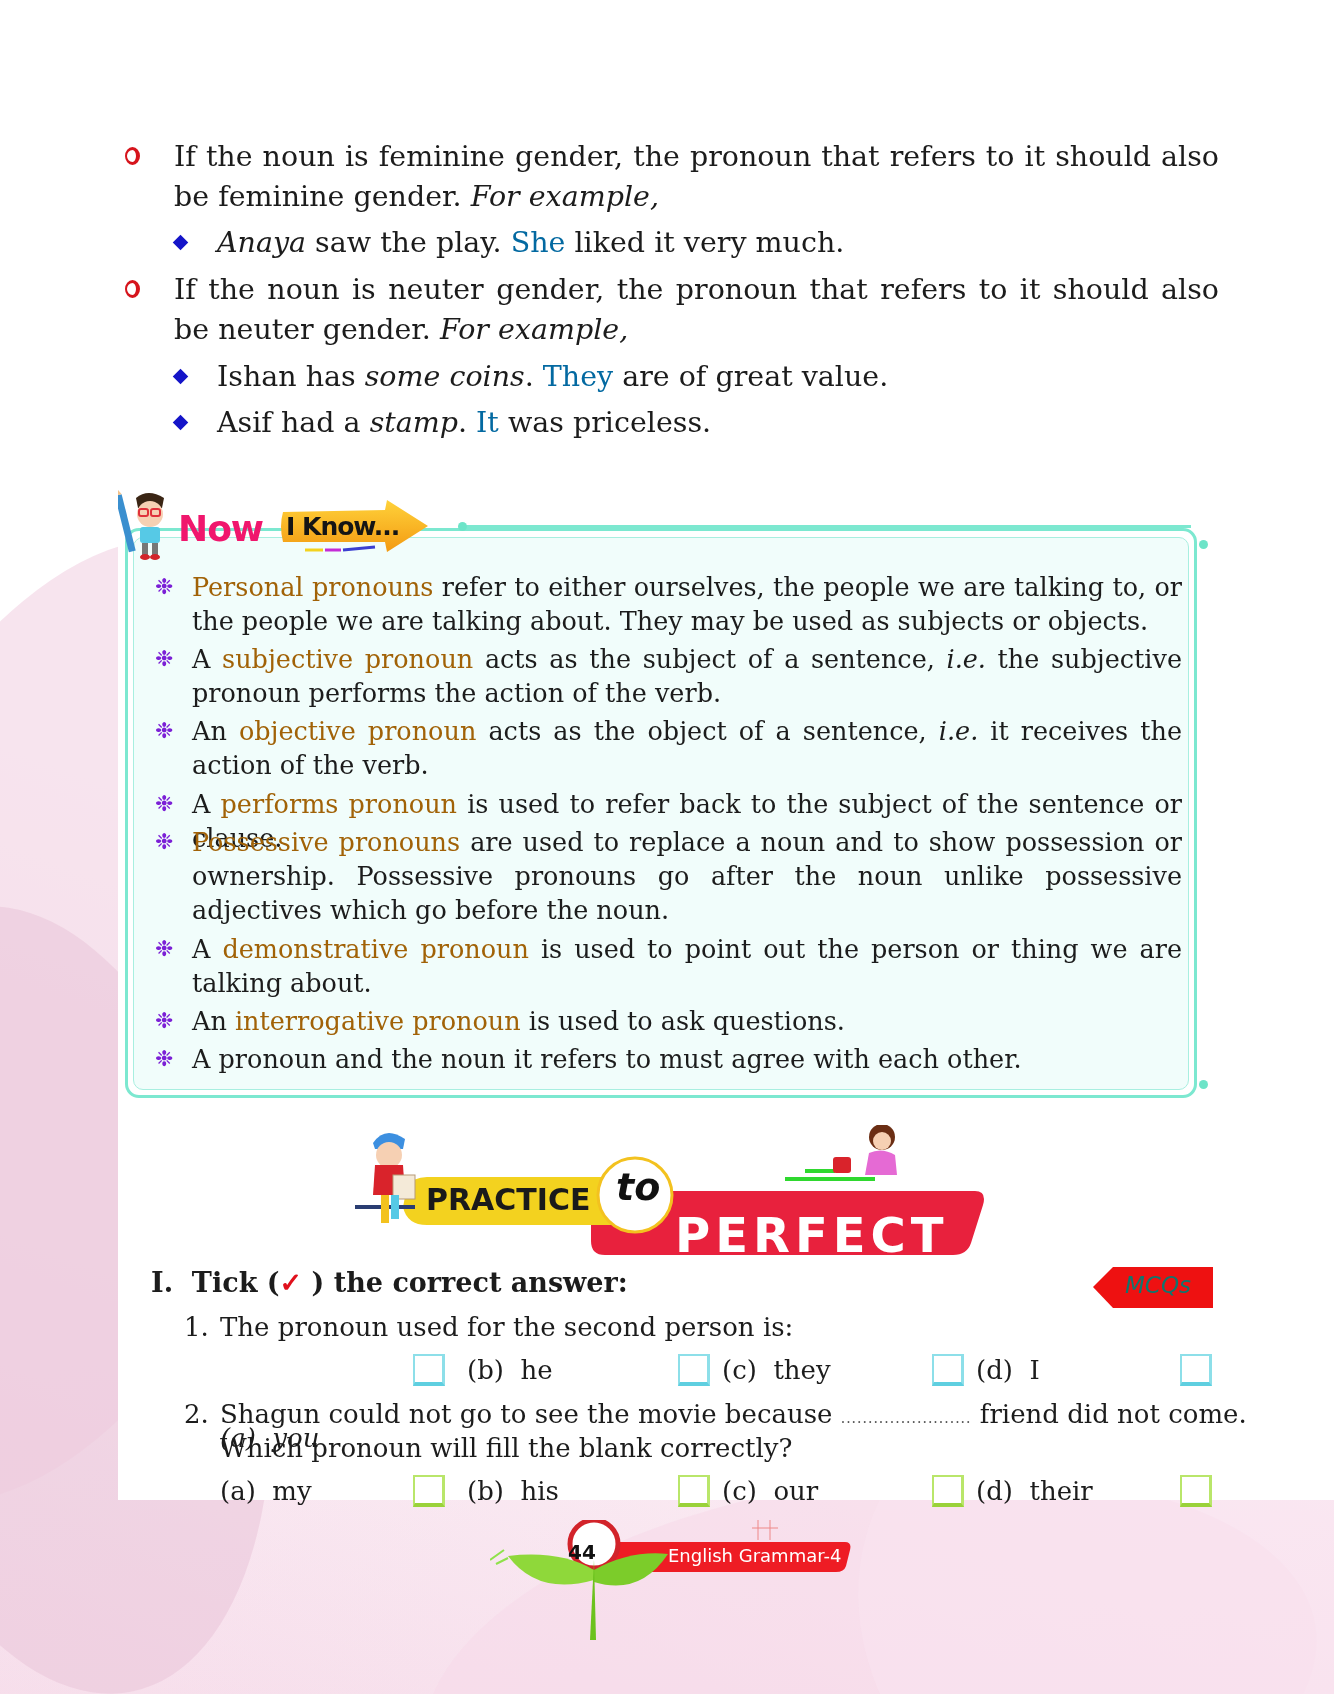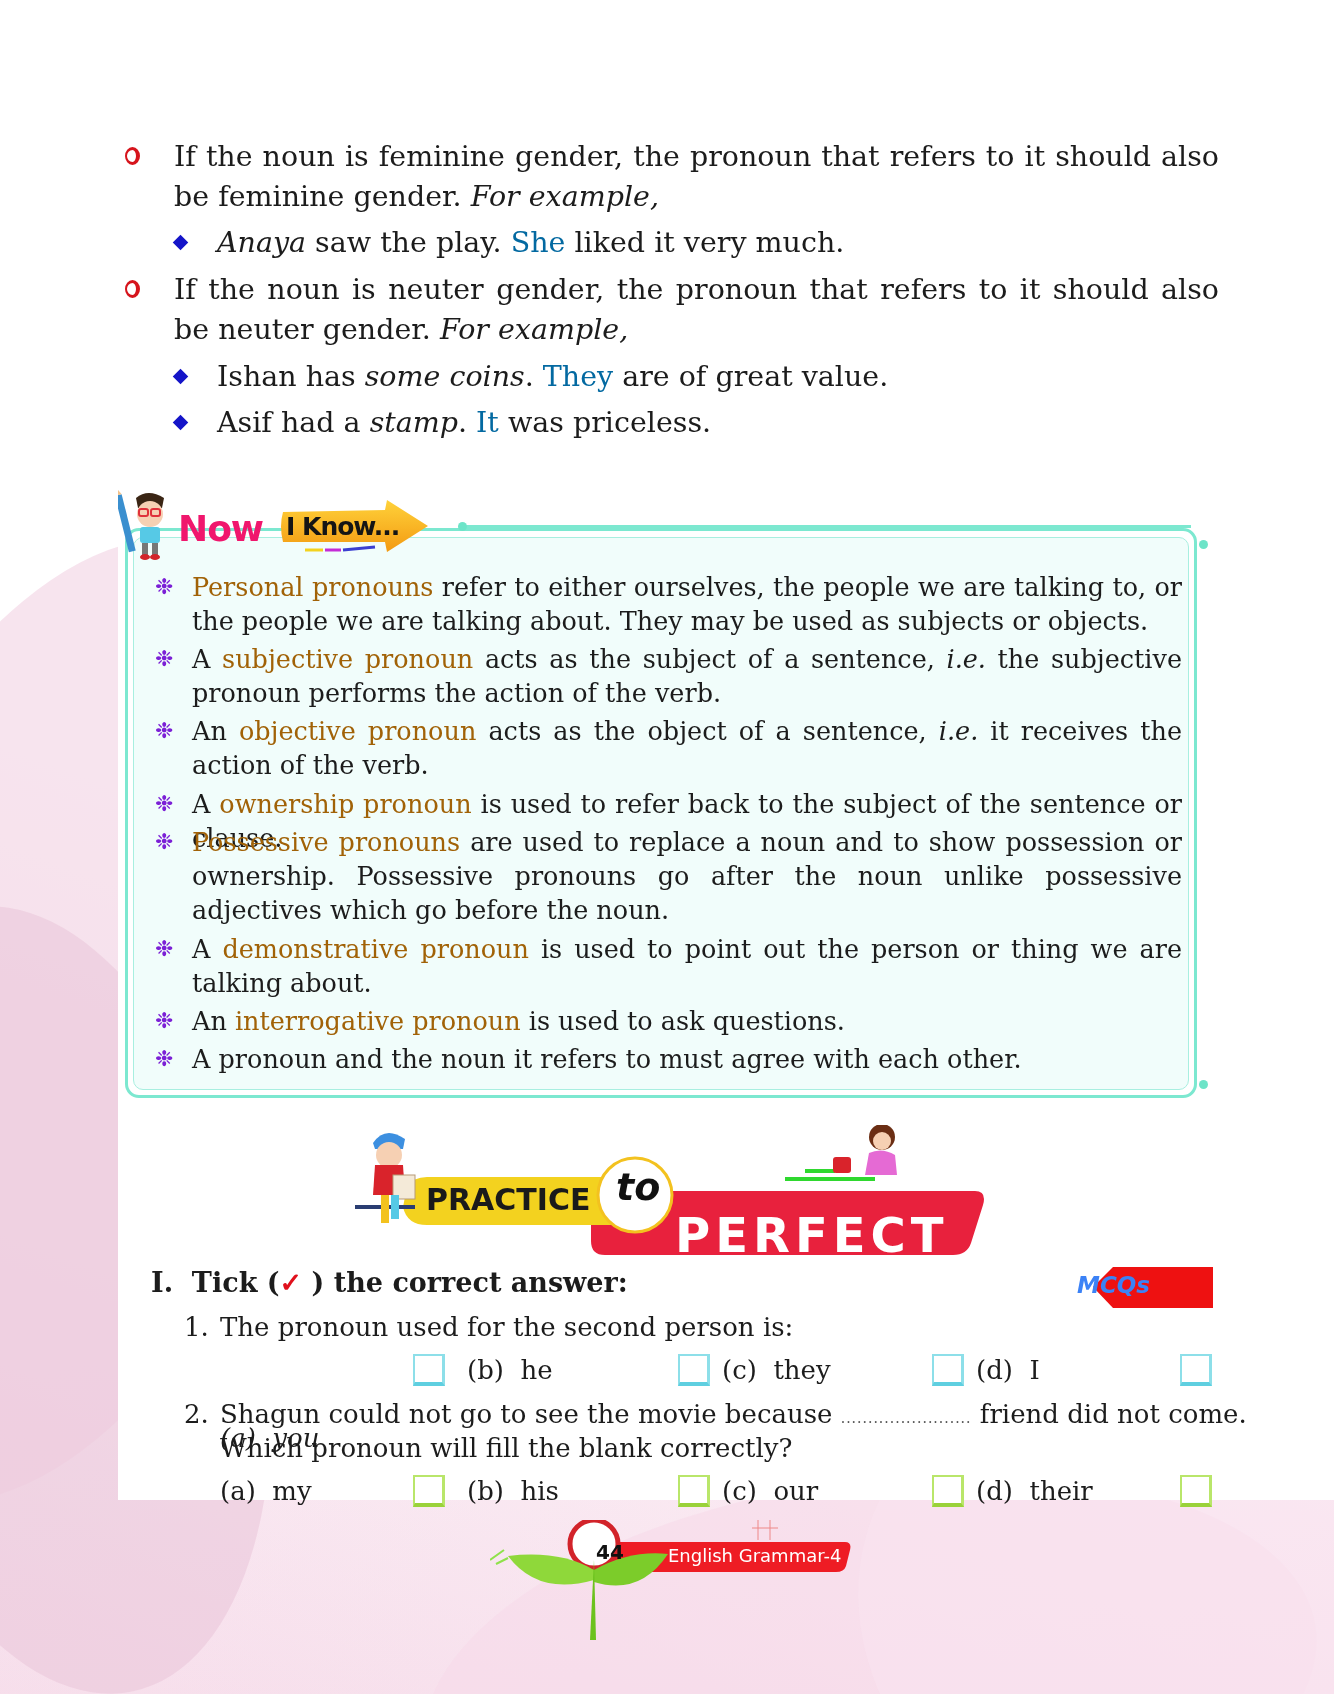--- a/index.html
+++ b/index.html
@@ -94,39 +94,39 @@
     font-weight:900; font-size:48px; color:#ffffff; letter-spacing:5px;
   }
 
   
   .ex-heading { position:absolute; left:151px; top:1267px; font-size:27px; font-weight:bold; white-space:nowrap; }
   .ex-heading .tick { color:#e0101c; font-weight:bold; }
   .mcq-badge {
     position:absolute; left:1093px; top:1267px; width:120px; height:41px;
   }
   .mcq-text {
-    position:absolute; left:1077px; top:1272px; font-family:"DejaVu Sans", "Liberation Sans", sans-serif;
-    font-weight:700; font-style:italic; font-size:23px; color:#3b82f6;
+    position:absolute; left:1125px; top:1272px; font-family:"DejaVu Sans", "Liberation Sans", sans-serif;
+    font-weight:400; font-style:italic; font-size:23px; color:#0f766e;
   }
   .q { position:absolute; left:184px; font-size:26px; line-height:34px; white-space:nowrap; }
   .q .qnum { position:absolute; left:0; }
   .q .qtext { position:absolute; left:36px; }
   .opt { position:absolute; font-size:26px; line-height:34px; white-space:nowrap; }
   .chk {
     position:absolute; width:32px; height:32px; box-sizing:border-box; background:#fff;
     border:2px solid; border-bottom-width:4px; border-right-width:3px;
   }
   .chk.cyan-b { border-color:#8ddfe9; border-bottom-color:#5fcfe0; }
   .chk.lime-b { border-color:#b9e66a; border-bottom-color:#9ad23a; }
   .dots { letter-spacing:1px; font-size:14px; color:#555; }
 
   
   .footer-svg { position:absolute; left:490px; top:1520px; width:370px; height:130px; }
   .page-num {
-    position:absolute; left:588px; top:1540px; width:44px; text-align:center;
+    position:absolute; left:560px; top:1540px; width:44px; text-align:center;
     font-family:"DejaVu Sans", "Liberation Sans", sans-serif; font-weight:bold; font-size:20px; color:#111;
   }
   .book-title {
     position:absolute; left:668px; top:1545px; font-family:"DejaVu Sans", "Liberation Sans", sans-serif;
     font-size:18px; color:#fff;
   }
 </style>
 </head>
 <body>
 
@@ -207,21 +207,21 @@
   <div class="ki" style="top:642px;">
     <span class="star">❉</span>
     <div class="ktext"><span>A </span><span class="mag">subjective pronoun</span><span> acts as the subject of a sentence, </span><span class="it">i.e.</span><span> the subjective pronoun performs the action of the verb.</span></div>
   </div>
   <div class="ki" style="top:714px;">
     <span class="star">❉</span>
     <div class="ktext"><span>An </span><span class="mag">objective pronoun</span><span> acts as the object of a sentence, </span><span class="it">i.e.</span><span> it receives the action of the verb.</span></div>
   </div>
   <div class="ki" style="top:787px;">
     <span class="star">❉</span>
-    <div class="ktext"><span>A </span><span class="mag">ownership pronoun</span><span> is used to refer back to the subject of the sentence or clause.</span></div>
+    <div class="ktext"><span>A </span><span class="mag">performs pronoun</span><span> is used to refer back to the subject of the sentence or clause.</span></div>
   </div>
   <div class="ki" style="top:825px;">
     <span class="star">❉</span>
     <div class="ktext"><span class="mag">Possessive pronouns</span><span> are used to replace a noun and to show possession or ownership. Possessive pronouns go after the noun unlike possessive adjectives which go before the noun.</span></div>
   </div>
   <div class="ki" style="top:932px;">
     <span class="star">❉</span>
     <div class="ktext"><span>A </span><span class="mag">demonstrative pronoun</span><span> is used to point out the person or thing we are talking about.</span></div>
   </div>
   <div class="ki" style="top:1004px;">

